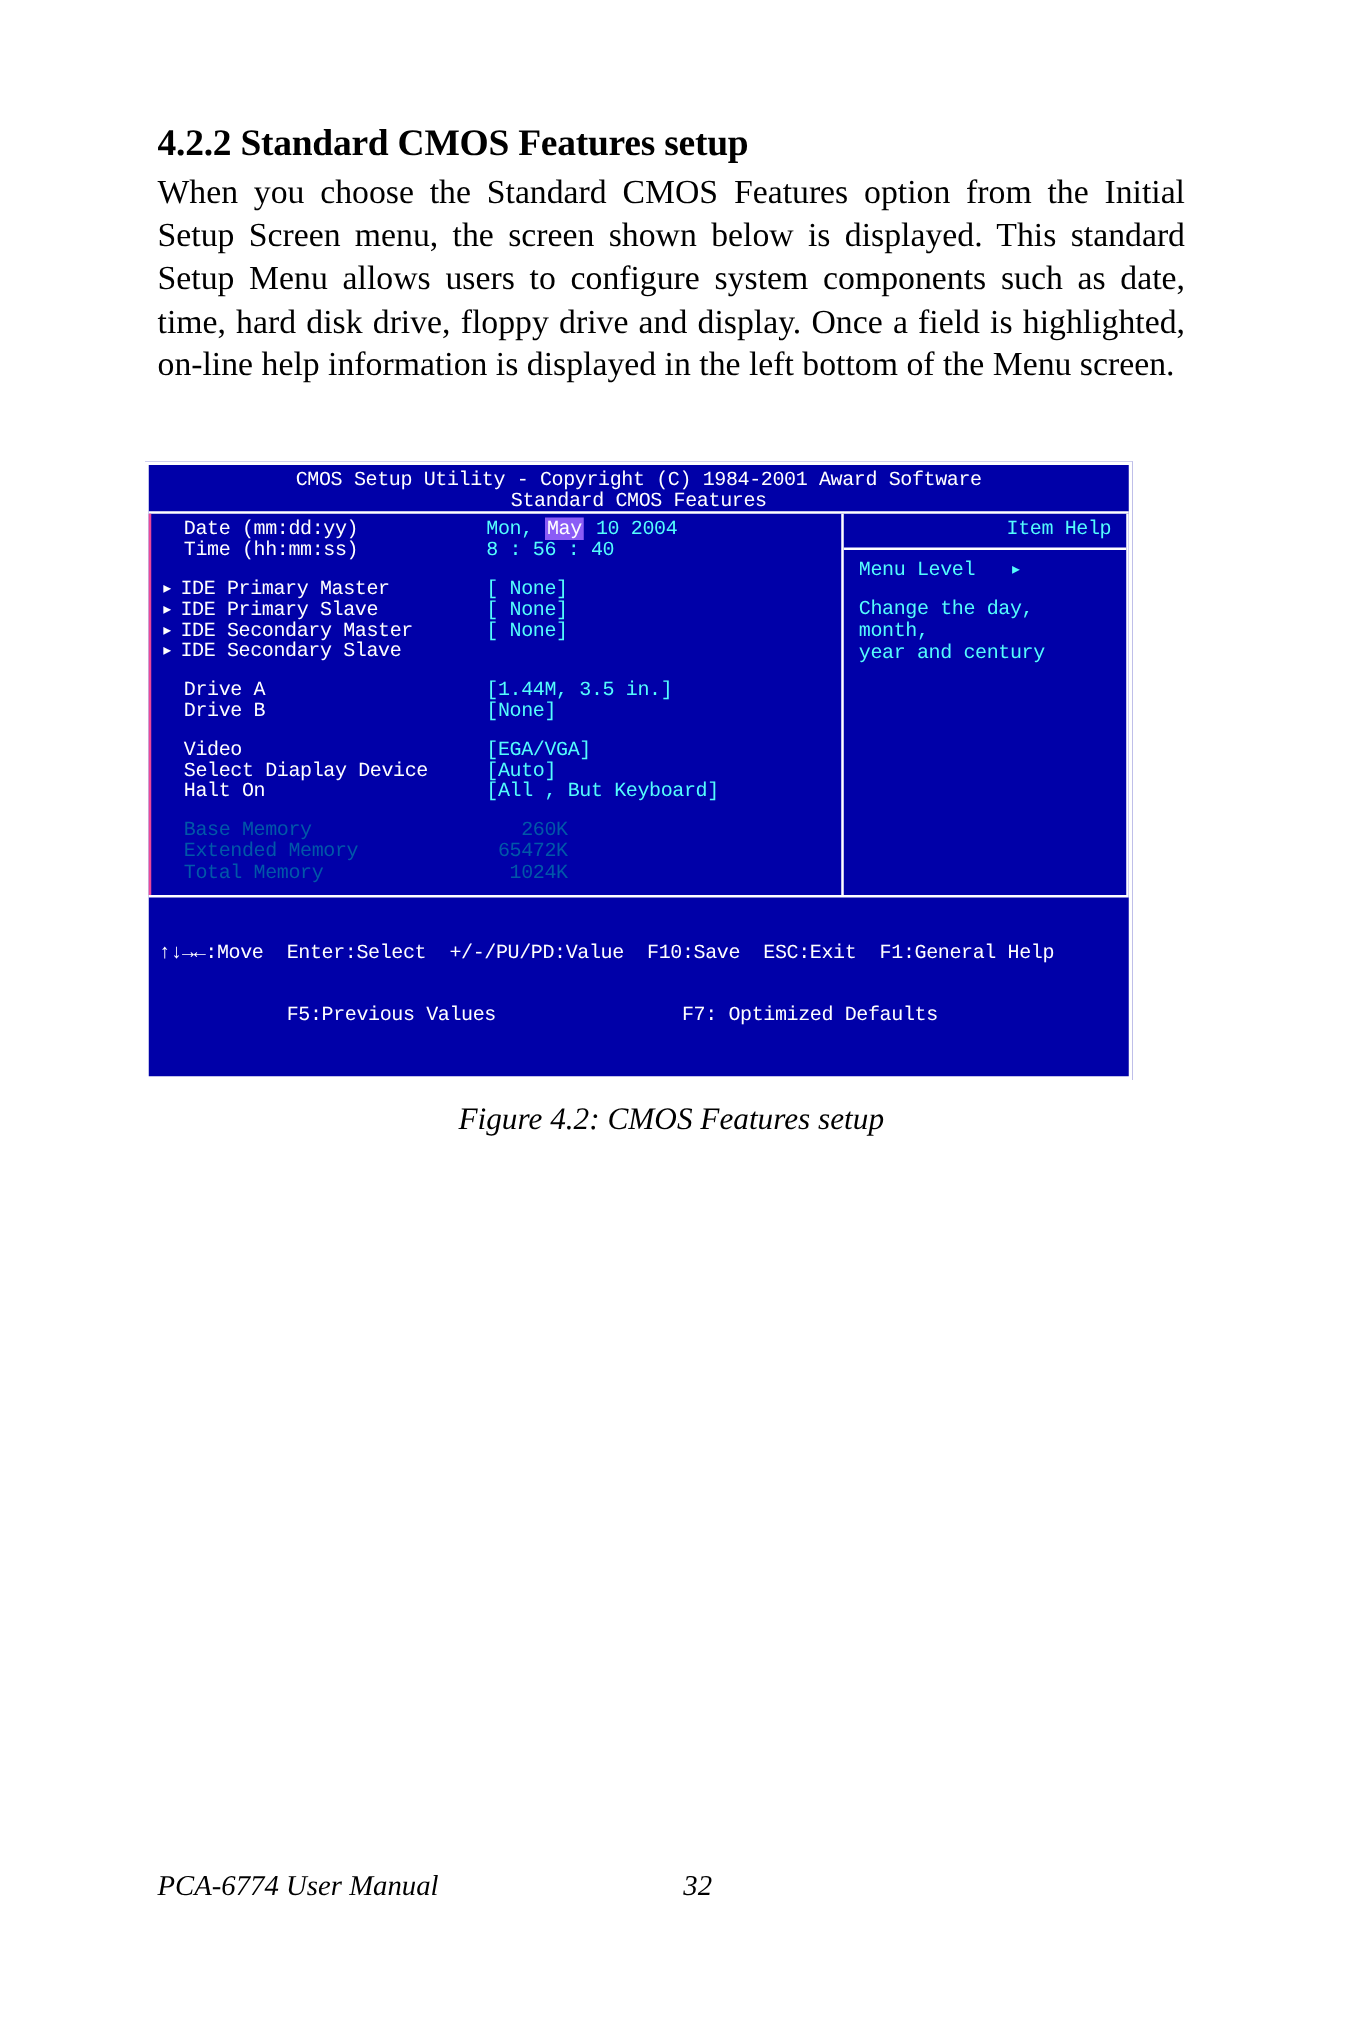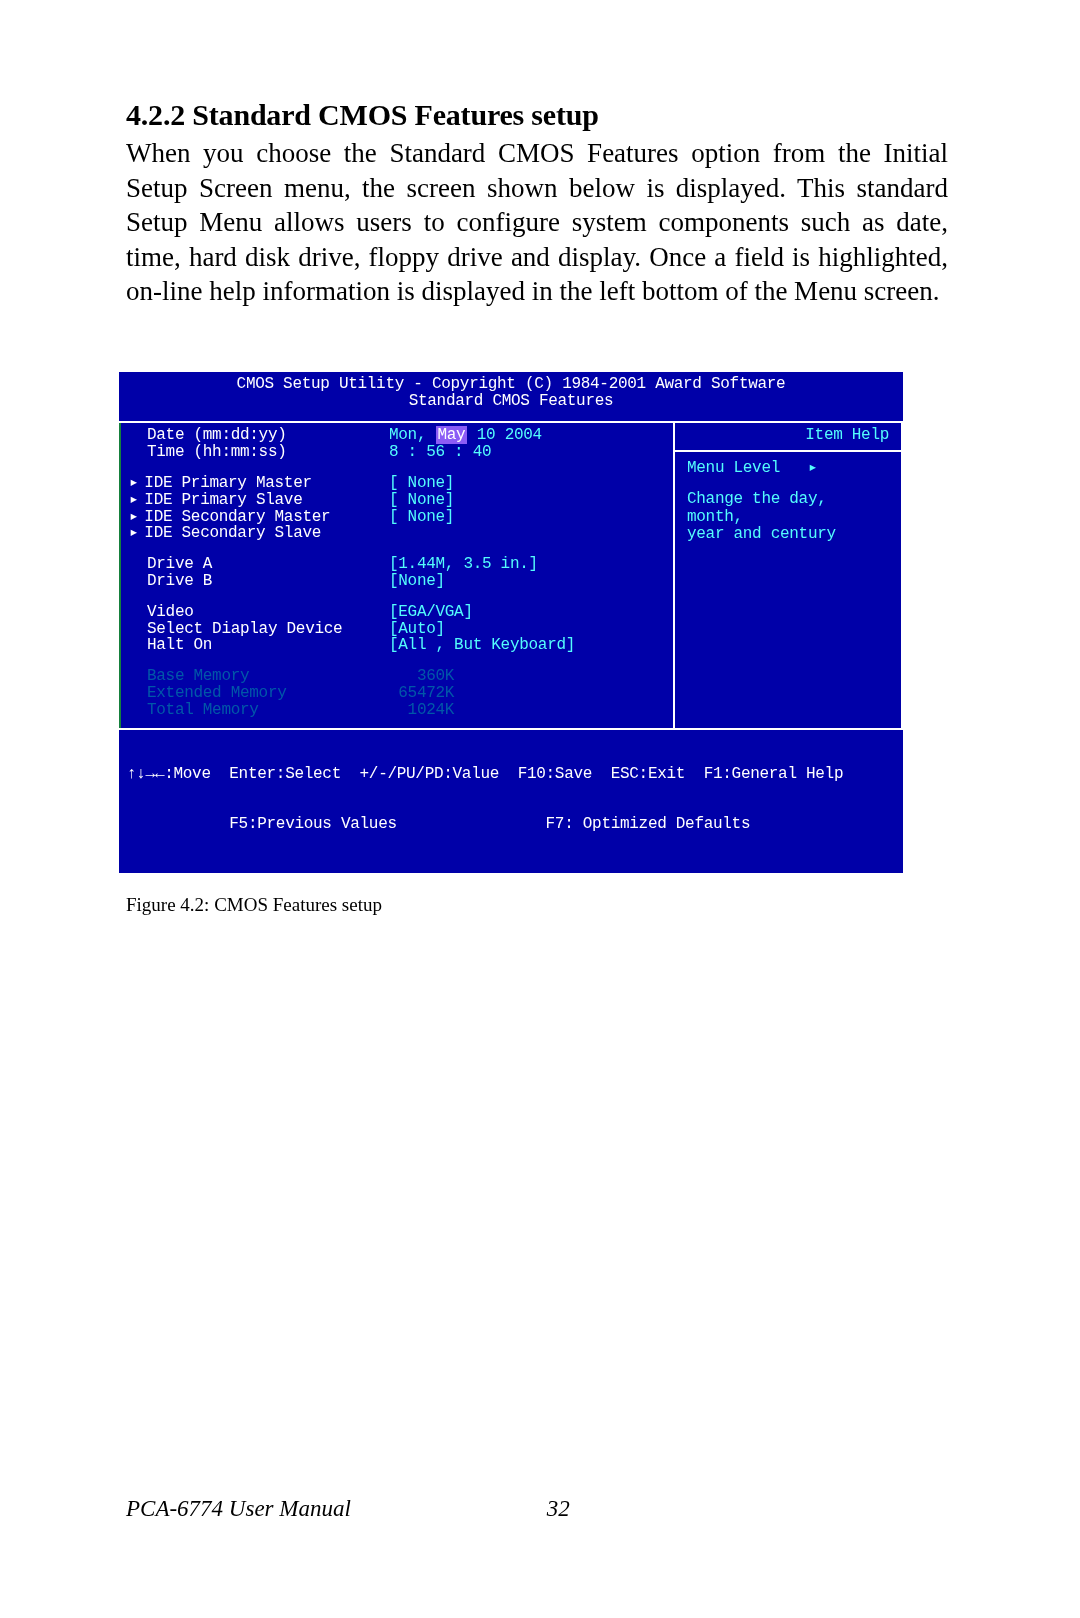--- a/index.html
+++ b/index.html
@@ -34,31 +34,31 @@
     border: 3px solid #fff;
     background: #0000a8;
     color: #ffffff;
     font-family: "Courier New", Consolas, monospace;
     font-size: 16px;
     line-height: 1.05;
     letter-spacing: -0.3px;
   }
   .bios .title {
     text-align: center;
-    padding: 4px 4px 12px 4px;
+    padding: 4px 4px 0 4px;
   }
   .bios .panels {
     display: flex;
     border-top: 2px solid #fff;
     border-bottom: 2px solid #fff;
   }
   .bios .left {
     flex: 0 0 556px;
     border-right: 2px solid #fff;
-    border-left: 2px solid #15803d;
+    border-left: 2px solid #ec4899;
     padding: 4px 8px 10px 8px;
   }
   .bios .right {
     flex: 1;
     border-right: 2px solid #fff;
     padding: 4px 12px 10px 12px;
   }
   .bios .row { display: flex; }
   .bios .lbl { flex: 0 0 260px; white-space: pre; }
   .bios .val { flex: 1; color: #54fcfc; white-space: pre; }
@@ -68,22 +68,23 @@
   .bios .indent { display: inline-block; width: 18px; }
   .bios .help-title { text-align: right; color: #54fcfc; }
   .bios .help-sep { border-top: 2px solid #fff; margin: 6px -12px 8px -12px; }
   .bios .menulevel { color: #54fcfc; white-space: pre; }
   .bios .helptxt { color: #54fcfc; margin-top: 14px; line-height: 1.1; }
   .bios .footer {
     padding: 2px 8px 6px 8px;
     white-space: pre;
   }
   .figcap {
-    font-size: 19px;
-    text-align: left;
+    font-size: 25px;
+    font-style: italic;
+    text-align: center;
     margin: 18px 0 0 0;
   }
   .pagefoot {
     position: absolute;
     left: 126px;
     bottom: 96px;
     font-size: 23px;
   }
   .pagefoot .doc { font-style: italic; }
   .pagefoot .num { margin-left: 190px; font-style: italic; }
@@ -157,21 +158,21 @@
         </div>
         <div class="row">
           <span class="lbl"><span class="indent"></span><span>Halt On</span></span>
           <span class="val">[All , But Keyboard]</span>
         </div>
 
         <div class="row" style="height:14px"></div>
 
         <div class="row gray">
           <span class="lbl"><span class="indent"></span><span>Base Memory</span></span>
-          <span class="val">   360K</span>
+          <span class="val">   260K</span>
         </div>
         <div class="row gray">
           <span class="lbl"><span class="indent"></span><span>Extended Memory</span></span>
           <span class="val"> 65472K</span>
         </div>
         <div class="row gray">
           <span class="lbl"><span class="indent"></span><span>Total Memory</span></span>
           <span class="val">  1024K</span>
         </div>
       </div>

